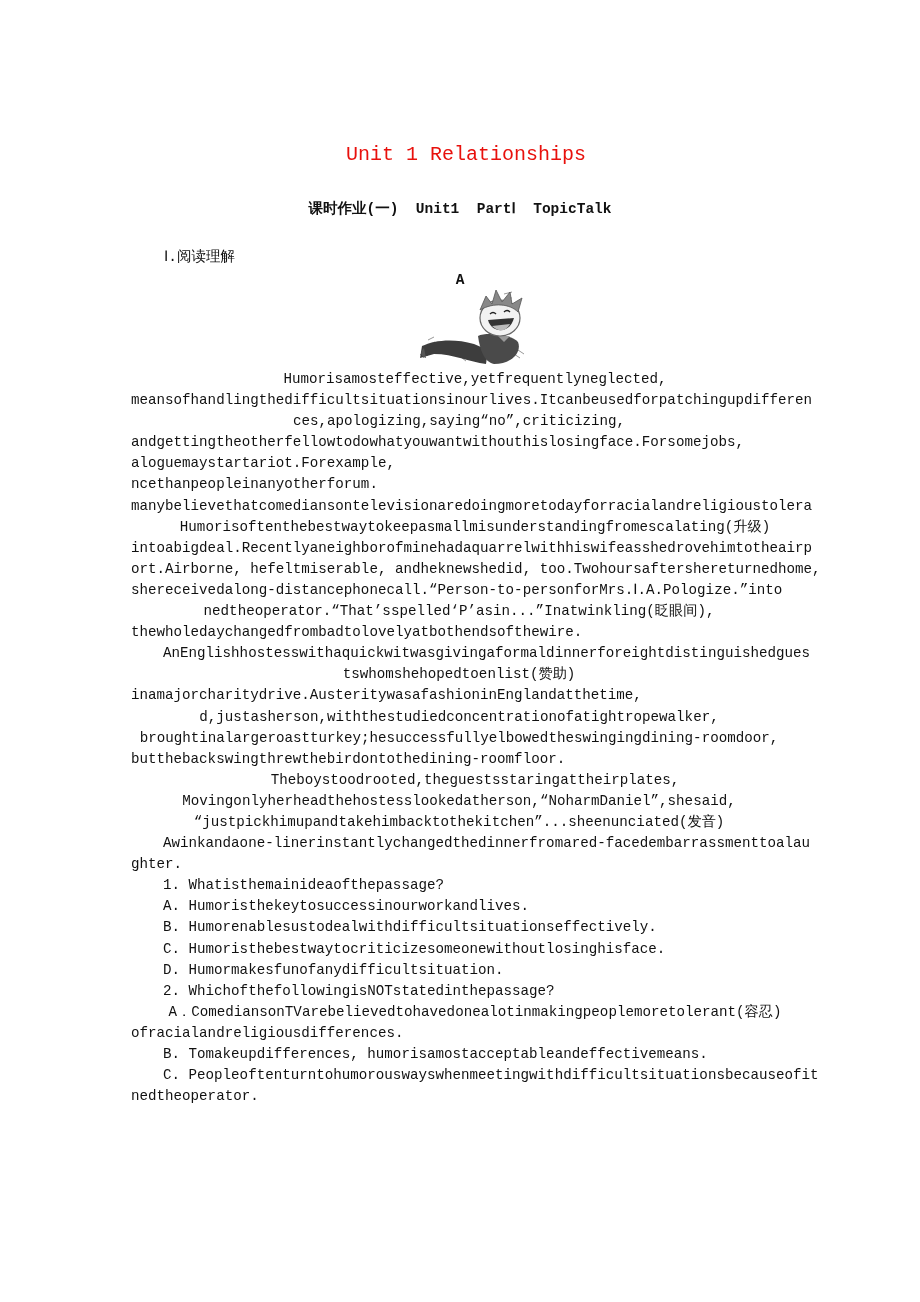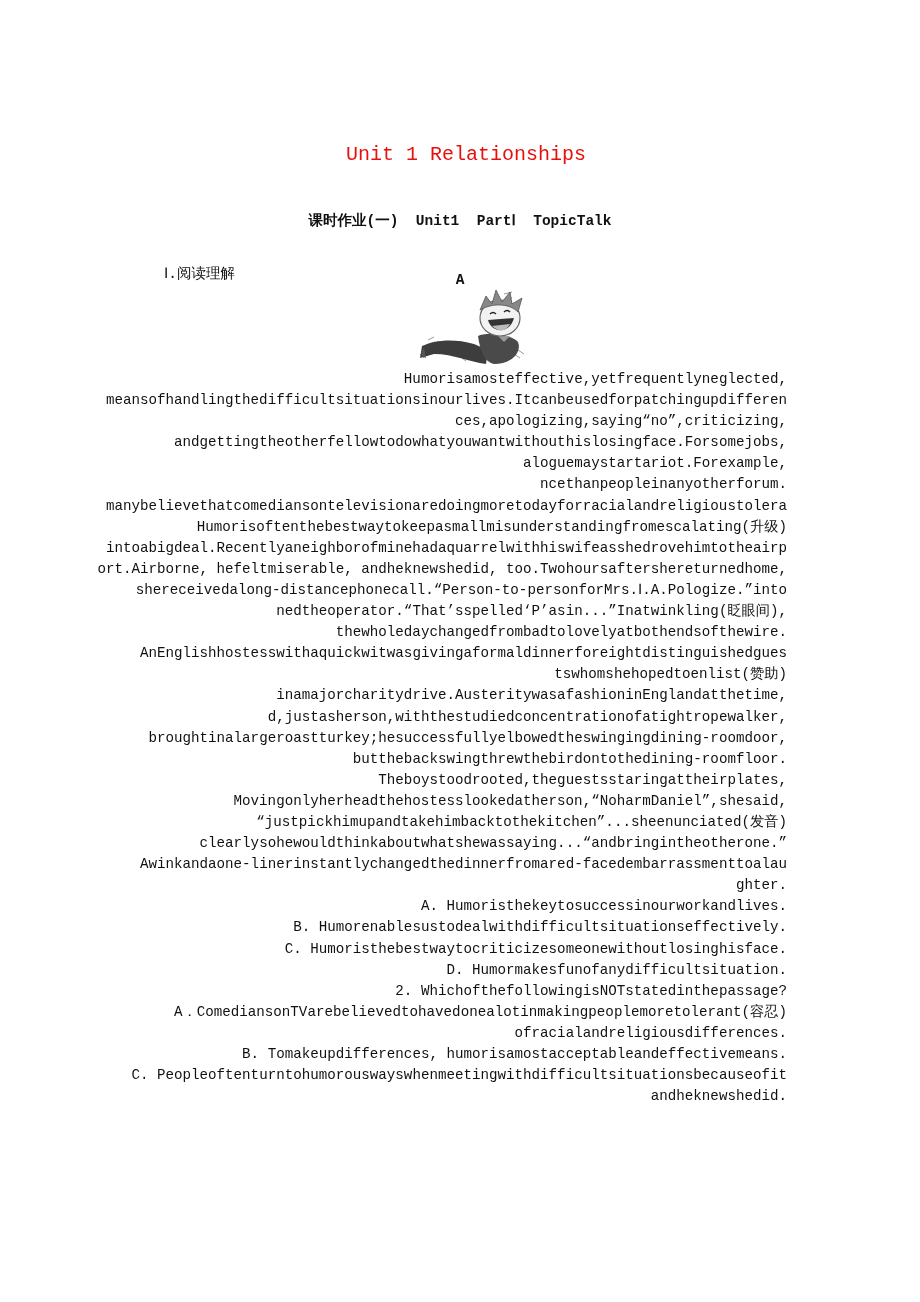--- a/index.html
+++ b/index.html
@@ -37,25 +37,24 @@
     .subtitle {
       position: absolute;
       top: 198px;
       left: 0;
       width: 920px;
       text-align: center;
       font-size: 14.5px;
       font-weight: bold;
       line-height: 22px;
       white-space: pre;
-      margin-top: 12px;
     }
     .section-label {
       position: absolute;
-      top: 263px;
+      top: 246px;
       left: 164px;
       font-size: 14.5px;
       line-height: 22px;
     }
     .passage-letter {
       position: absolute;
       top: 269px;
       left: 0;
       width: 920px;
       text-align: center;
@@ -75,24 +74,24 @@
       left: 131px;
       top: 369px;
       width: 656px;
       font-size: 14.2px;
       line-height: 21.1px;
     }
     .line {
       white-space: nowrap;
       height: 21.1px;
       display: flex;
-      justify-content: flex-end;
+      justify-content: center;
       overflow: visible;
     }
-    .line.left { justify-content: flex-end; }
+    .line.left { justify-content: flex-start; }
     .indent { padding-left: 32px; }
     .line span { white-space: pre; }
   </style>
 </head>
 <body>
 
 <div class="page">
 
   <div class="title">Unit 1 Relationships</div>
 
@@ -222,28 +221,28 @@
       </div>
       <div class="line">
         <span>“justpickhimupandtakehimbacktothekitchen”</span>
         <span>.</span>
         <span>..sheenunciated</span>
         <span>(</span>
         <span>发</span>
         <span>音</span>
         <span>)</span>
       </div>
-      <div class="line left">
-        <span>clearlysohewouldthinkaboutwhatshewassaying...“andbringintheotherone.”</span>
-      </div>
       <div class="line left indent">
         <span>Awinkandaone-linerinstantlychangedthedinnerfromared-facedembarrassmenttoalau</span>
       </div>
       <div class="line left">
         <span>ghter.</span>
+      </div>
+      <div class="line left indent">
+        <span>1. Whatisthemainideaofthepassage?</span>
       </div>
       <div class="line left indent">
         <span>A. Humoristhekeytosuccessinourworkandlives.</span>
       </div>
       <div class="line left indent">
         <span>B. Humorenablesustodealwithdifficultsituationseffectively.</span>
       </div>
       <div class="line left indent">
         <span>C. Humoristhebestwaytocriticizesomeonewithoutlosinghisface.</span>
       </div>
@@ -260,17 +259,17 @@
       <div class="line left">
         <span>ofracialandreligiousdifferences.</span>
       </div>
       <div class="line left indent">
         <span>B. Tomakeupdifferences, humorisamostacceptableandeffectivemeans.</span>
       </div>
       <div class="line left indent">
         <span>C. Peopleoftenturntohumorouswayswhenmeetingwithdifficultsituationsbecauseofit</span>
       </div>
       <div class="line left">
-        <span>andheknewshedid.</span>
+        <span>nedtheoperator.</span>
       </div>
     </div>
 
 </div>
 
 </body></html>

